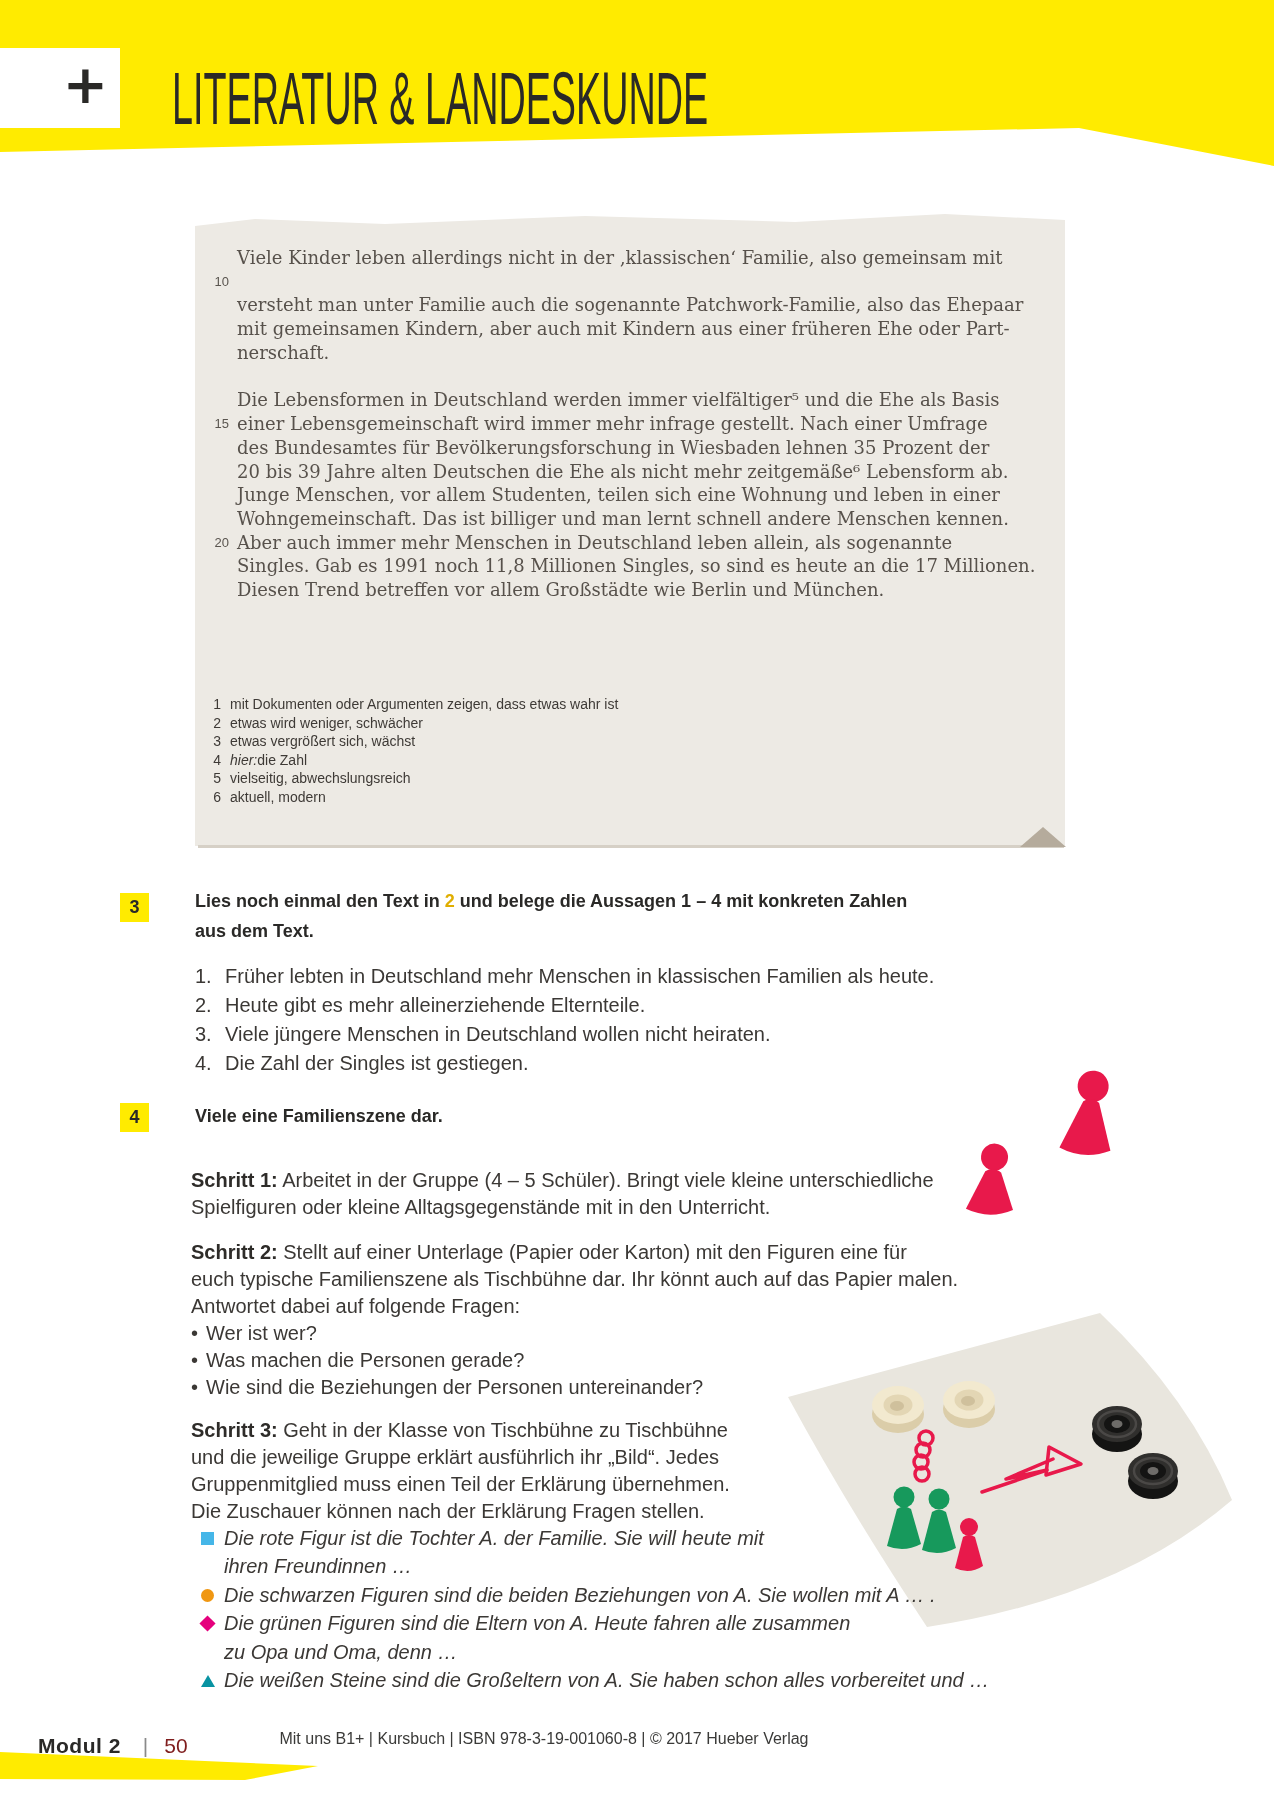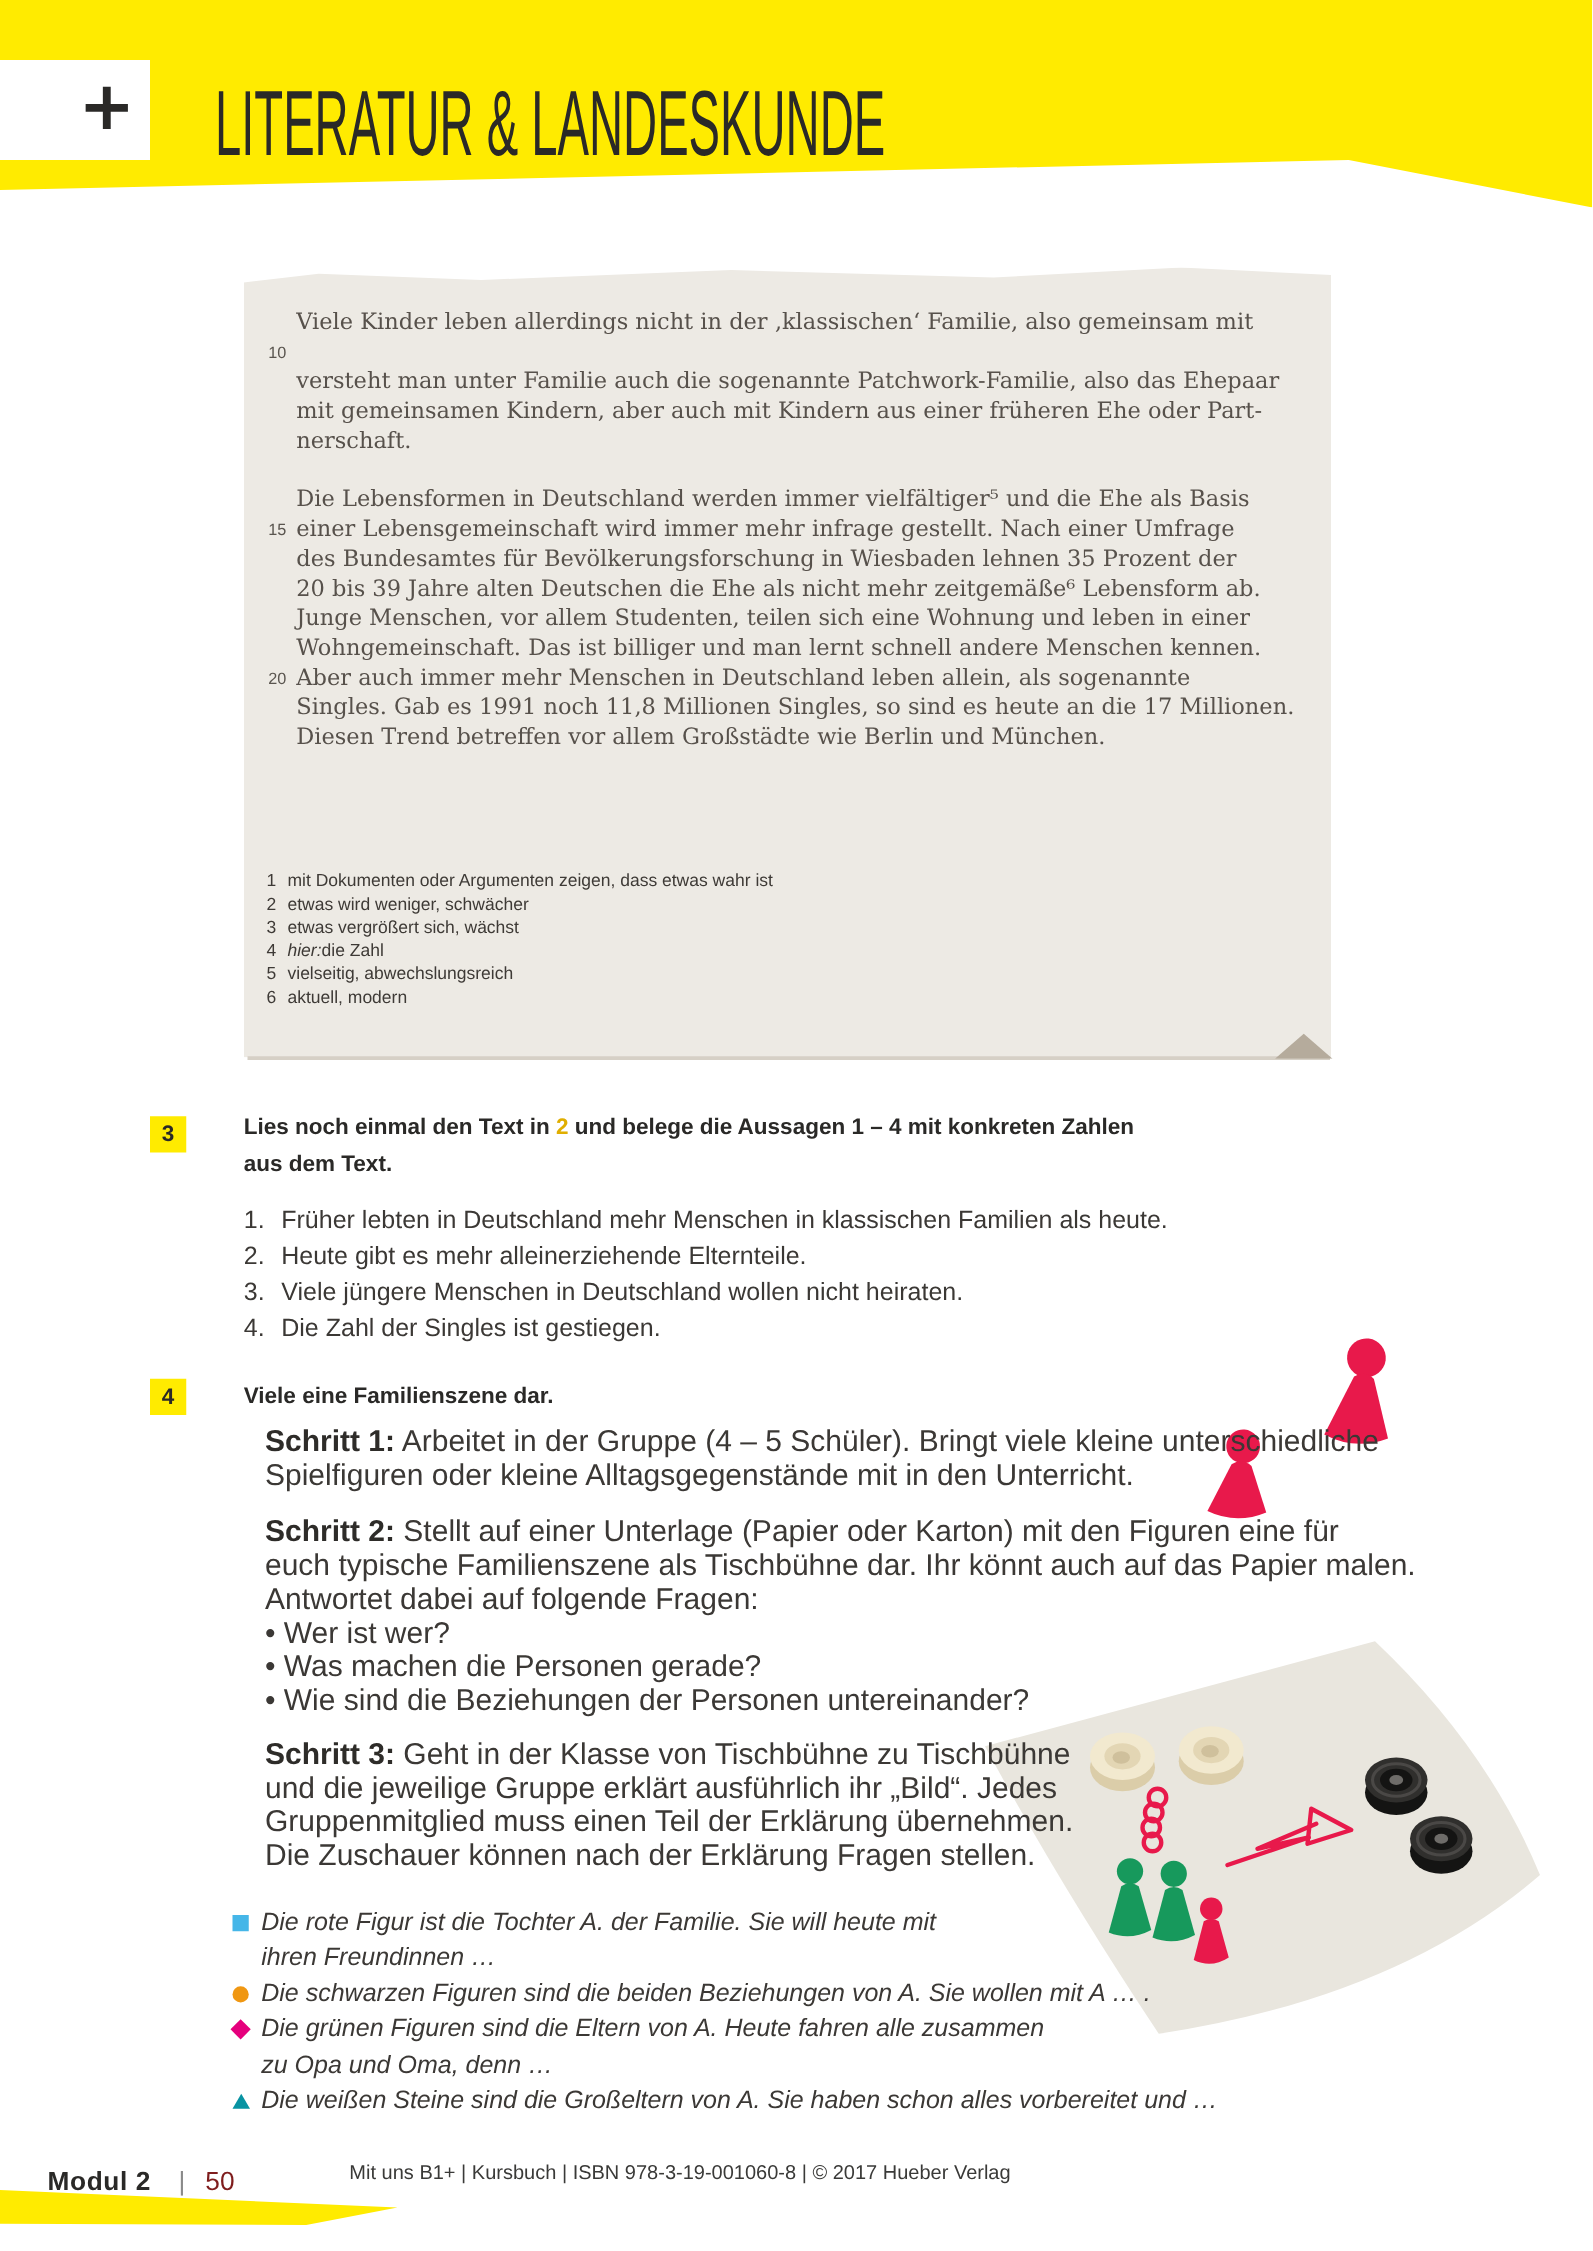--- a/index.html
+++ b/index.html
@@ -38,29 +38,29 @@
 
   
   .badge{position:absolute;left:120px;width:29px;height:29px;background:var(--yellow);z-index:2;
         display:flex;align-items:center;justify-content:center;font-size:18px;font-weight:700;color:var(--ink);}
   .exhead{position:absolute;left:195px;z-index:2;font-size:18px;font-weight:700;line-height:30px;
         color:var(--ink);white-space:nowrap;}
   .goldref{color:var(--gold-ref);}
   .numlist{position:absolute;left:195px;top:962px;z-index:2;}
   .litem{display:flex;height:29px;font-size:20px;line-height:29px;color:var(--body-text);white-space:nowrap;}
   .lno{width:30px;flex:0 0 30px;}
-  .step{position:absolute;left:212px;z-index:2;font-size:24px;line-height:27px;color:var(--body-text);white-space:nowrap;}
+  .step{position:absolute;left:191px;z-index:2;font-size:20px;line-height:27px;color:var(--body-text);white-space:nowrap;margin-top:27px;}
   .step b{color:#2e2c29;}
   .bdot{display:inline-block;width:15px;}
   #step-1{top:1140px;} #step-2{top:1212px;} #step-3{top:1390px;}
 
   
   .rolehints{position:absolute;left:186px;top:1524px;z-index:2;}
   .hrow{display:flex;align-items:flex-start;height:28.4px;font-size:20px;line-height:28.4px;
-        font-style:italic;color:var(--body-text);white-space:nowrap;}
+        font-style:italic;color:var(--body-text);white-space:nowrap;margin-left:15px;}
   .mcell{width:23px;flex:0 0 23px;position:relative;}
   .mk{position:absolute;left:0;top:8px;width:13px;height:13px;}
   .mk.square{background:var(--bullet-square);}
   .mk.circle{background:var(--bullet-circle);border-radius:50%;}
   .mk.diamond{background:var(--bullet-diamond);transform:rotate(45deg) scale(.88);}
   .mk.triangle{width:0;height:0;border-left:7px solid transparent;border-right:7px solid transparent;
         border-bottom:12px solid var(--bullet-triangle);background:none;top:9px;}
 
   
   .footer-left{position:absolute;left:38px;top:1734px;z-index:2;display:flex;align-items:baseline;

